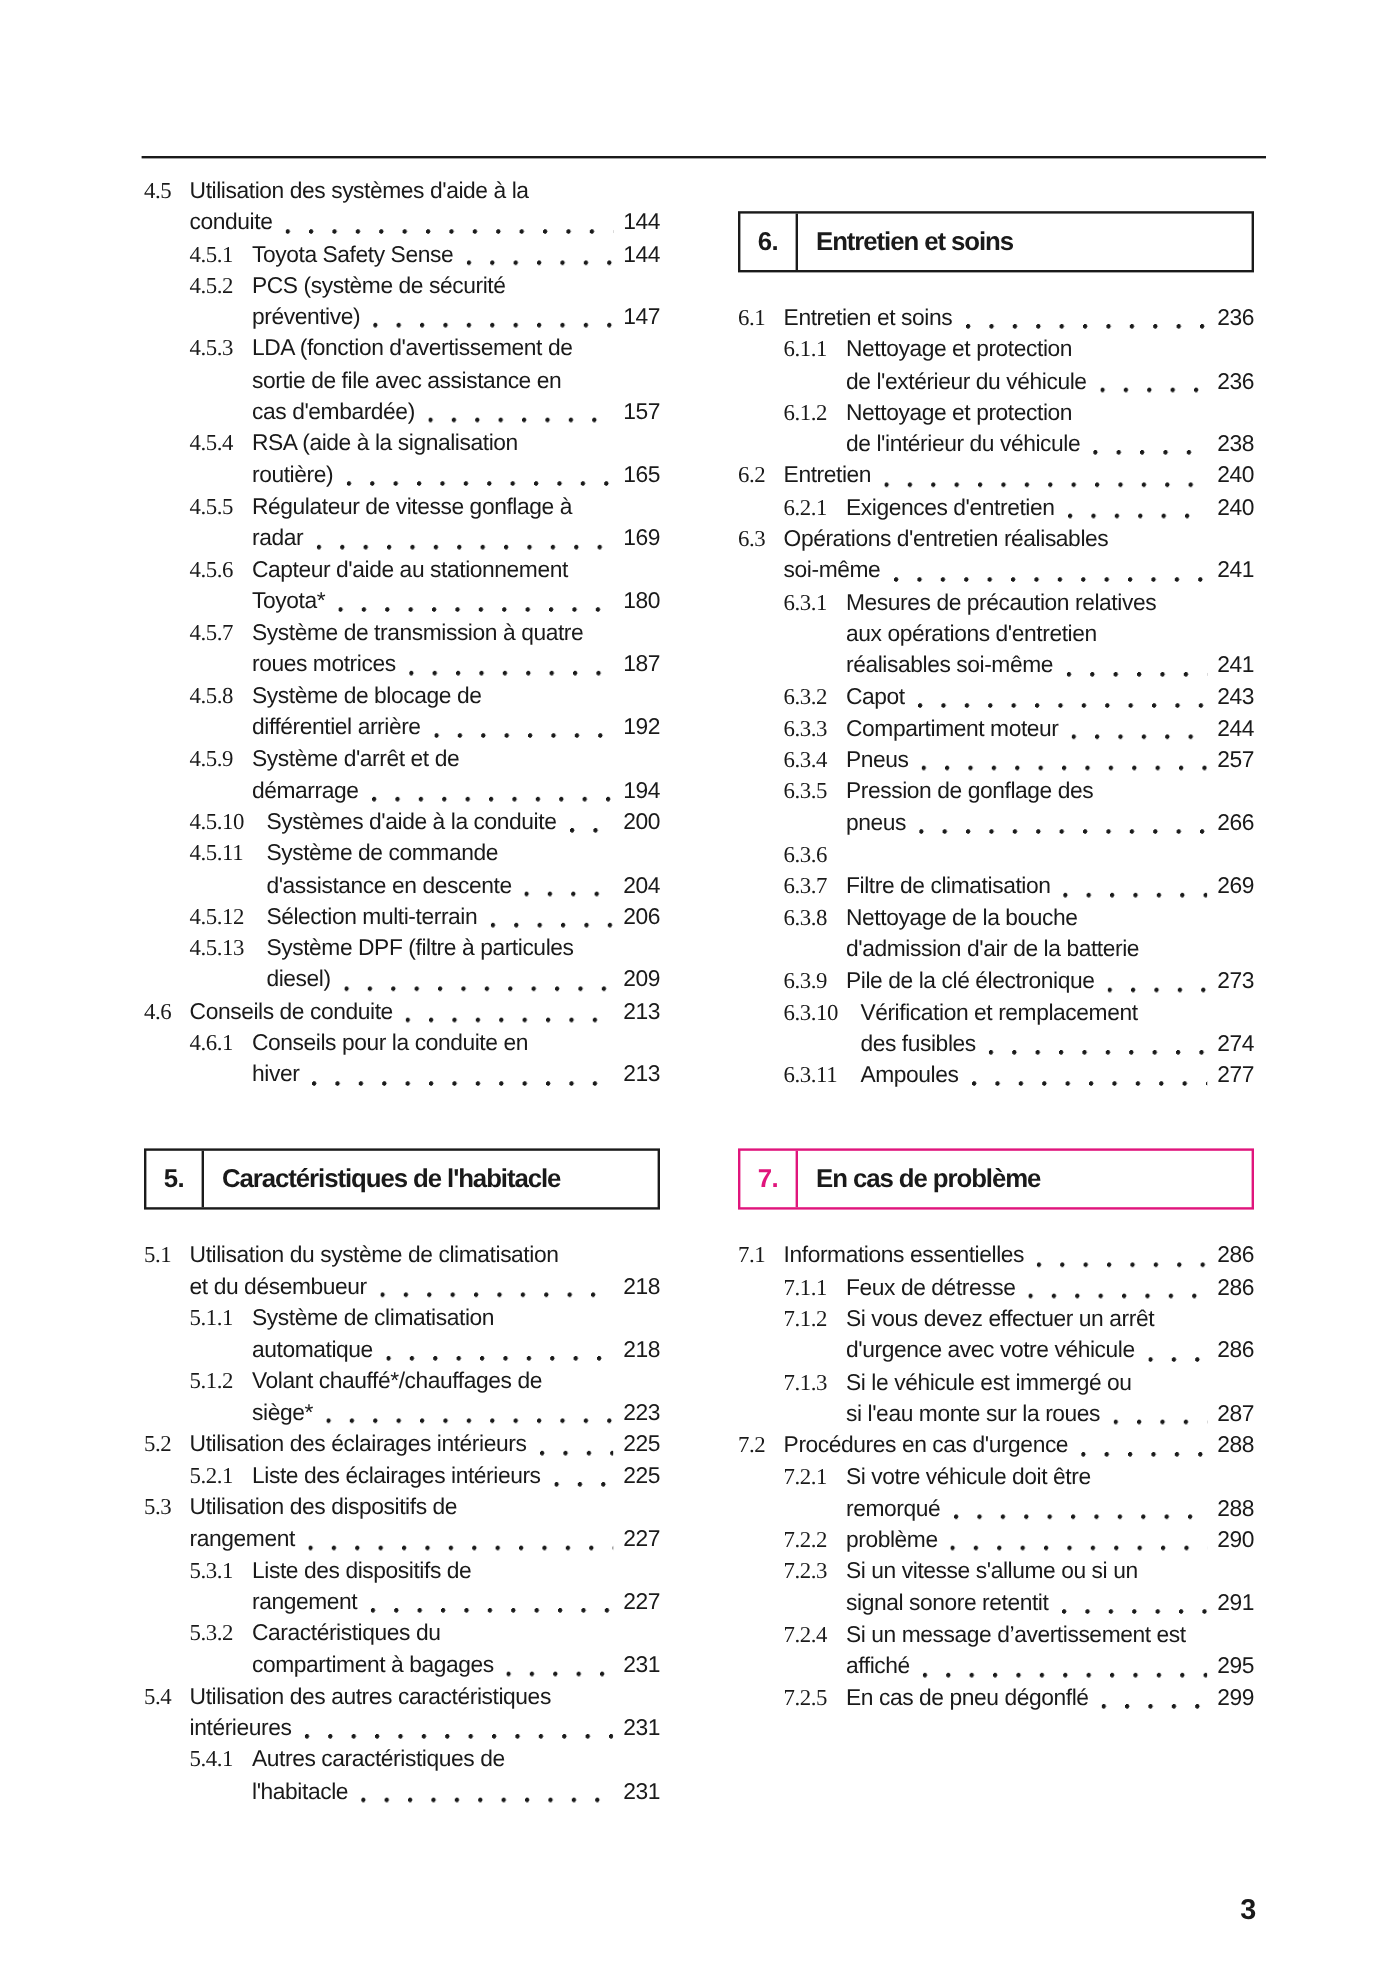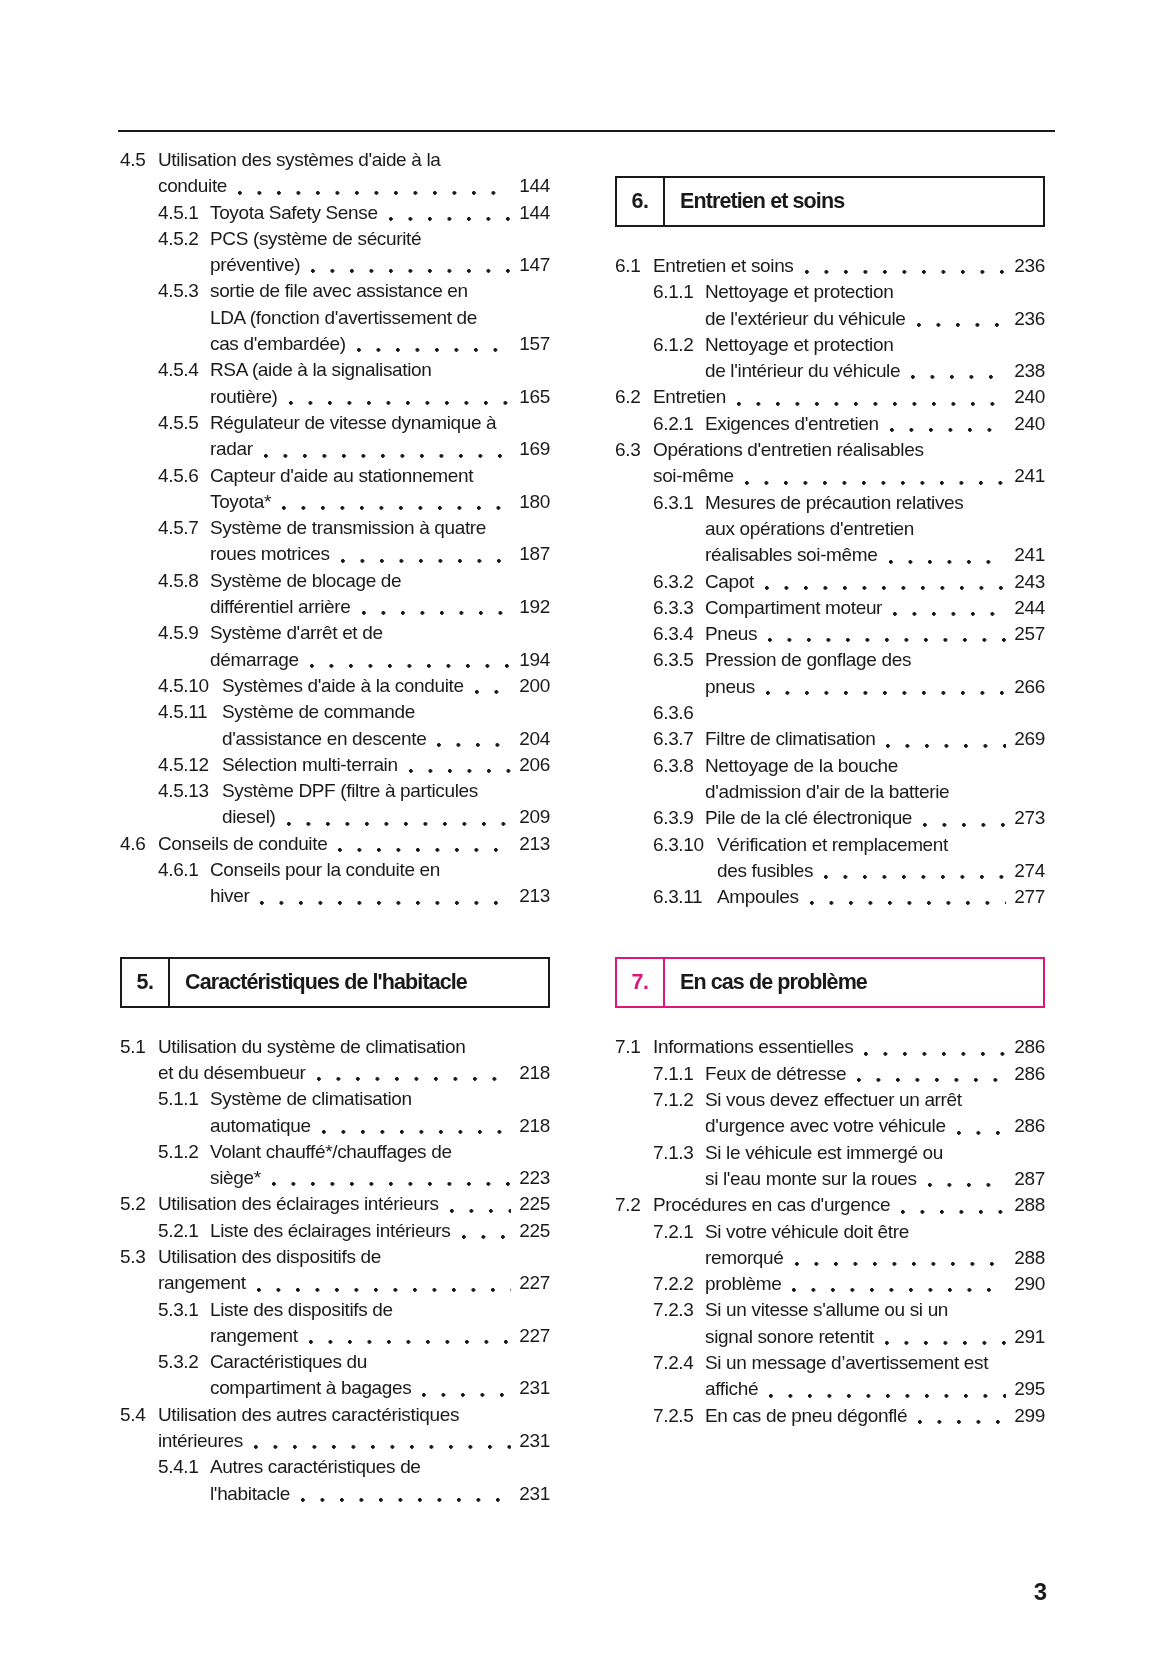--- a/index.html
+++ b/index.html
@@ -22,21 +22,21 @@
   .col { width: 430px; }
   .col.right { padding-top: 29px; }
 
   
   .entry {
     display: flex;
     font-size: 19px;
     line-height: 26.3px;
     letter-spacing: -0.35px;
   }
-  .entry .num  { flex: 0 0 38px; white-space: nowrap; }
+  .entry .num  { flex: 0 0 38px; white-space: nowrap; font-family: Liberation Serif, serif; }
   .entry.l2    { padding-left: 38px; }
   .entry.l2 .num      { flex: 0 0 52px; }
   .entry.l2.wide .num { flex: 0 0 64px; }
   .entry .content { flex: 1; min-width: 0; }
   .line { white-space: nowrap; }
   .lastline { display: flex; align-items: baseline; }
   .lastline .text { white-space: nowrap; flex: 0 0 auto; }
   .leader {
     flex: 1 1 auto;
     min-width: 14px;
@@ -117,22 +117,22 @@
               <div class="lastline">
                 <span class="text">préventive)</span>
                 <span class="leader"></span>
                 <span class="pagenum">147</span>
               </div>
             </div>
           </div>
           <div class="entry l2">
             <span class="num">4.5.3</span>
             <div class="content">
+              <div class="line">LDA (fonction d'avertissement de</div>
               <div class="line">sortie de file avec assistance en</div>
-              <div class="line">LDA (fonction d'avertissement de</div>
               <div class="lastline">
                 <span class="text">cas d'embardée)</span>
                 <span class="leader"></span>
                 <span class="pagenum">157</span>
               </div>
             </div>
           </div>
           <div class="entry l2">
             <span class="num">4.5.4</span>
             <div class="content">
@@ -140,21 +140,21 @@
               <div class="lastline">
                 <span class="text">routière)</span>
                 <span class="leader"></span>
                 <span class="pagenum">165</span>
               </div>
             </div>
           </div>
           <div class="entry l2">
             <span class="num">4.5.5</span>
             <div class="content">
-              <div class="line">Régulateur de vitesse dynamique à</div>
+              <div class="line">Régulateur de vitesse gonflage à</div>
               <div class="lastline">
                 <span class="text">radar</span>
                 <span class="leader"></span>
                 <span class="pagenum">169</span>
               </div>
             </div>
           </div>
           <div class="entry l2">
             <span class="num">4.5.6</span>
             <div class="content">

